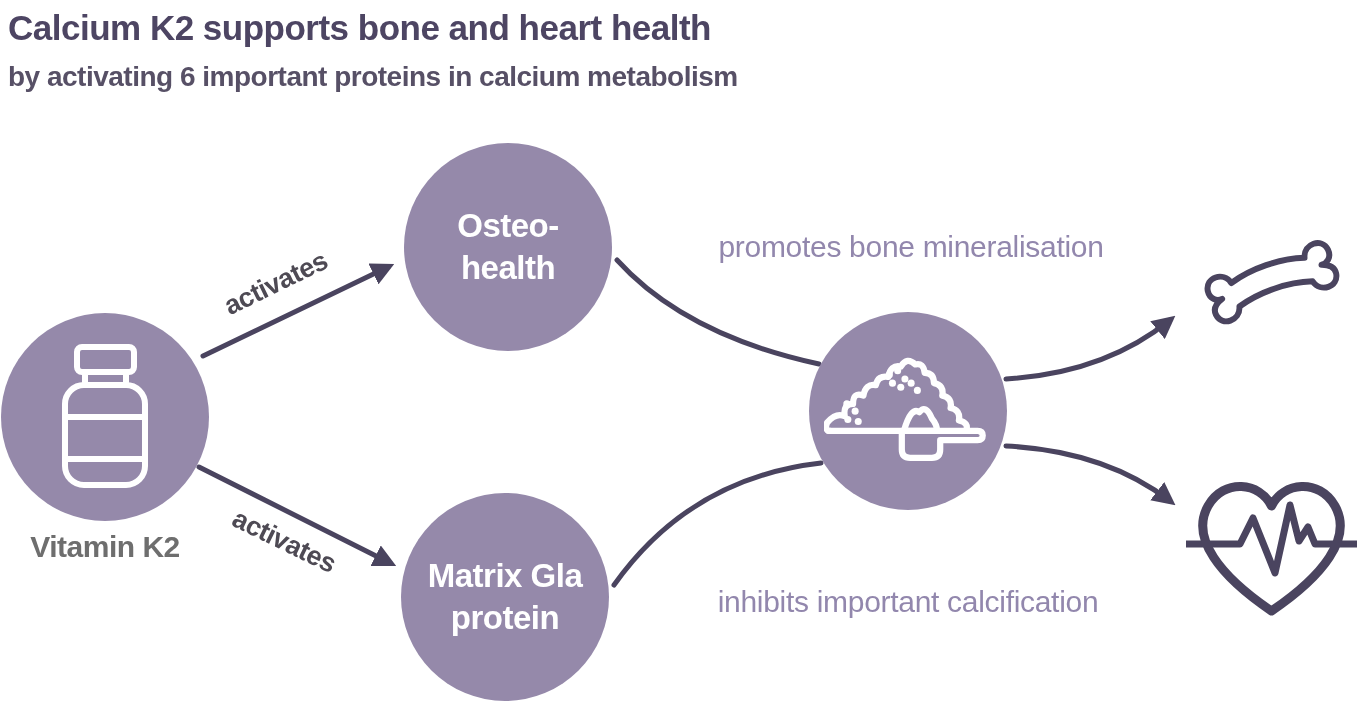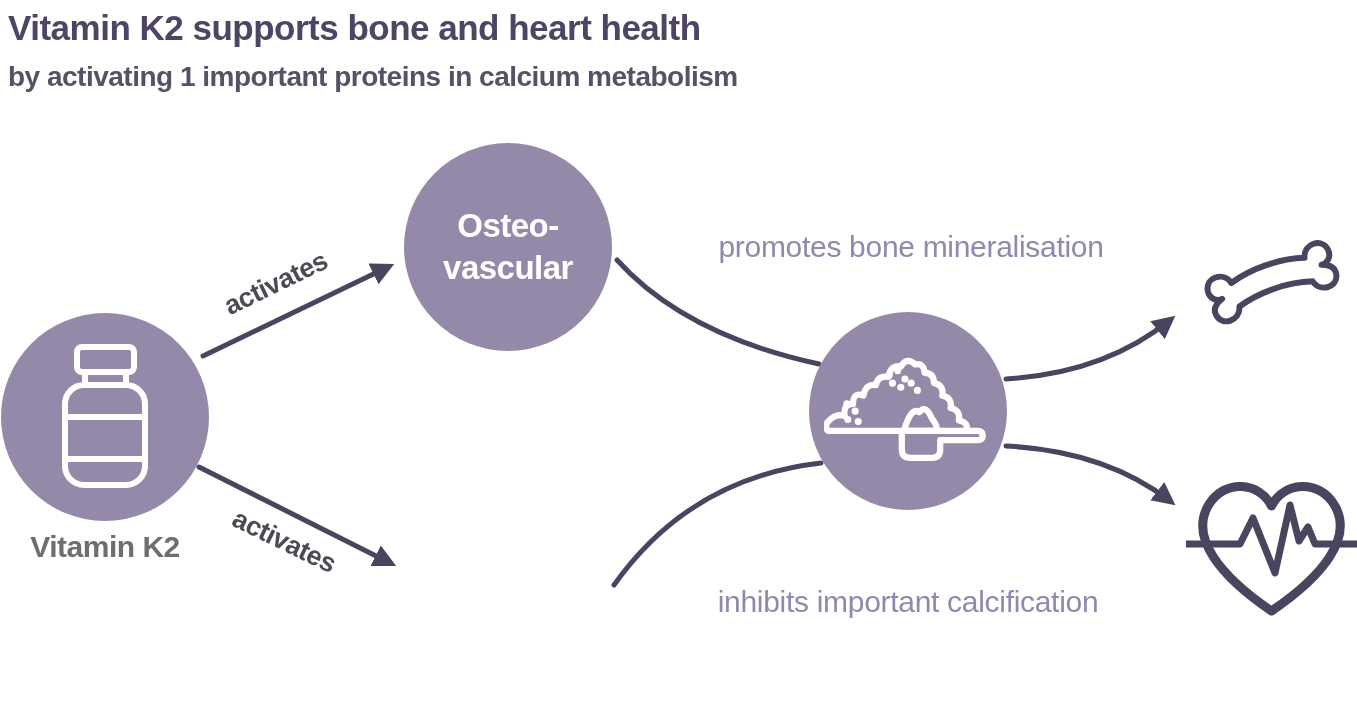--- a/index.html
+++ b/index.html
@@ -43,22 +43,22 @@
   .bone-art{position:absolute;left:1198px;top:245px;transform:rotate(-19deg);}
   .heart-art{position:absolute;left:1186px;top:474px;}
   .outline-dark{fill:none;stroke:var(--arrow);stroke-linecap:round;stroke-linejoin:round;}
   .outline-white{fill:none;stroke:#fff;stroke-linecap:round;stroke-linejoin:round;}
 </style>
 </head>
 <body>
 
 <div class="canvas">
 
-  <h1 class="title">Vitamin K2 supports bone and heart health</h1>
-  <h2 class="subtitle">by activating 1 important proteins in calcium metabolism</h2>
+  <h1 class="title">Calcium K2 supports bone and heart health</h1>
+  <h2 class="subtitle">by activating 6 important proteins in calcium metabolism</h2>
 
   <svg class="connectors" viewBox="0 0 1357 717">
     <defs>
       <marker id="ah" viewBox="0 0 10 10" refX="7" refY="5" markerWidth="4.6" markerHeight="4.6" orient="auto-start-reverse" markerUnits="strokeWidth">
         <path d="M0,0 L10,5 L0,10 Z"></path>
       </marker>
     </defs>
     <path class="link" d="M203,356 L388,267" marker-end="url(#ah)"></path>
     <path class="link" d="M199,467 L390,563" marker-end="url(#ah)"></path>
     <path class="link" d="M617,260 Q685,335 819,364"></path>
@@ -75,23 +75,27 @@
         <rect x="64" y="72" width="80" height="100" rx="19"></rect>
         <line x1="64" y1="104" x2="144" y2="104"></line>
         <line x1="64" y1="146" x2="144" y2="146"></line>
       </g>
     </svg>
   </div>
   <div class="under-label">Vitamin K2</div>
 
   <div class="node node-osteo">
     <span class="node-text">Osteo-
-vascular</span>
+health</span>
   </div>
 
+  <div class="node node-matrix">
+    <span class="node-text">Matrix Gla
+protein</span>
+  </div>
 
   <div class="node node-calcium">
     <svg class="calcium-art" width="166" height="110" viewBox="0 0 160 106">
       <path class="outline-white" stroke-width="6" d="M6,76 Q0,76 3,68 Q12,58 20,62 Q18,50 28,50 Q28,38 38,42 Q40,30 50,32 Q52,22 62,24 Q64,12 74,14 Q80,4 88,12 Q96,10 97,20 Q106,20 106,30 Q116,32 114,42 Q124,44 122,54 Q132,56 130,66 Q140,68 137,76"></path>
       <line class="outline-white" stroke-width="6" x1="4" y1="76" x2="74" y2="76"></line>
       <g fill="#ffffff">
         <circle cx="63" cy="22" r="3.4"></circle>
           <circle cx="71" cy="18" r="3.4"></circle>
         <circle cx="78" cy="26" r="3.4"></circle>
           <circle cx="66" cy="30" r="3.4"></circle>

